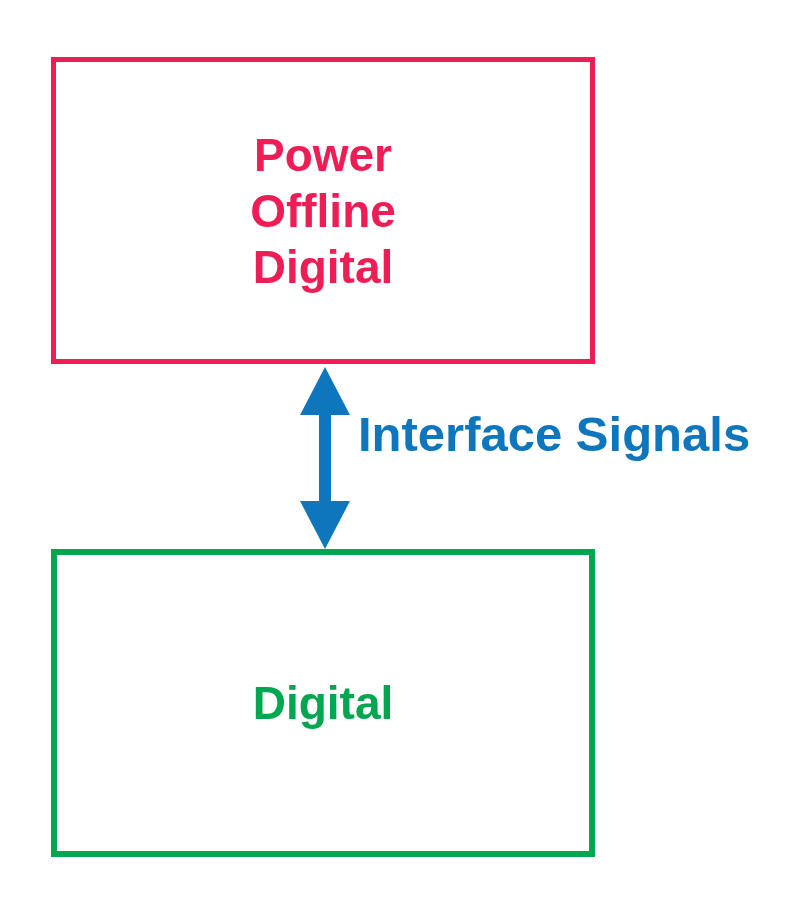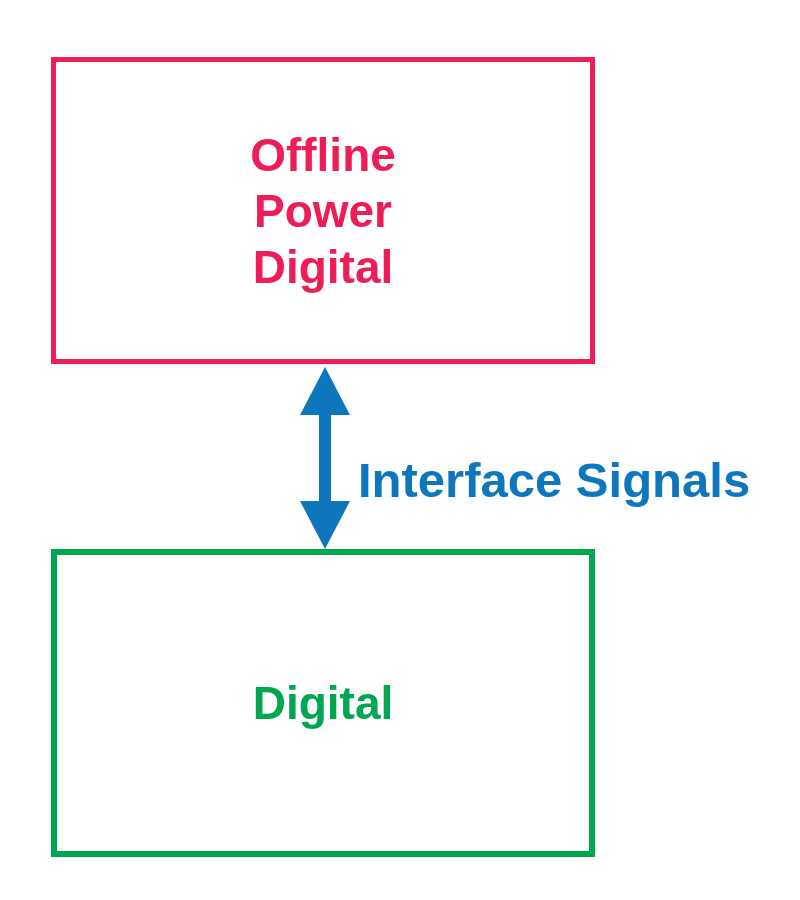--- a/index.html
+++ b/index.html
@@ -55,38 +55,38 @@
   .connector-arrow {
     position: absolute;
     left: 299px;
     top: 367px;
     width: 52px;
     height: 182px;
   }
   .connector-label {
     position: absolute;
     left: 358px;
-    top: 452px;
+    top: 406px;
     height: 56px;
     line-height: 56px;
     font-weight: bold;
     font-size: 49px;
     color: var(--connector, #0D76BC);
     white-space: nowrap;
   }
 </style>
 </head>
 <body>
 
 <div class="canvas">
 
   <div class="box box-supply">
     <div class="box-label">
+      <span>Power</span>
       <span>Offline</span>
-      <span>Power</span>
       <span>Digital</span>
     </div>
   </div>
 
   <svg class="connector-arrow" viewBox="0 0 52 182" aria-hidden="true">
     <polygon class="arrow-shape" fill="#0D76BC" points="26,0 51,48 32,48 32,134 51,134 26,182 1,134 20,134 20,48 1,48"></polygon>
   </svg>
 
   <div class="connector-label">Interface Signals</div>
 

